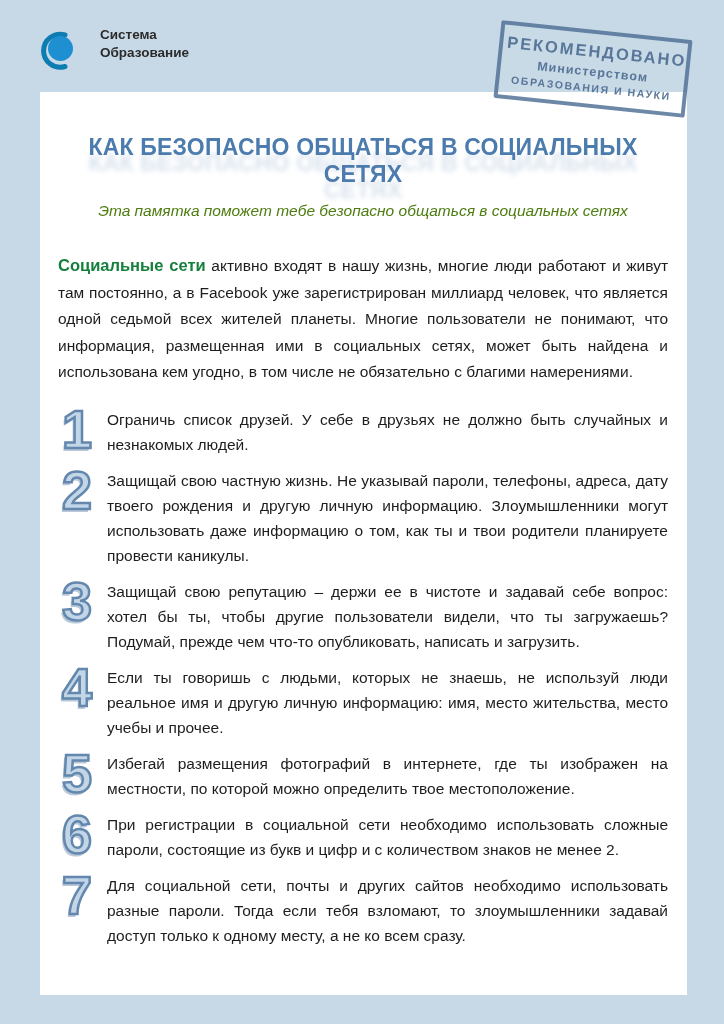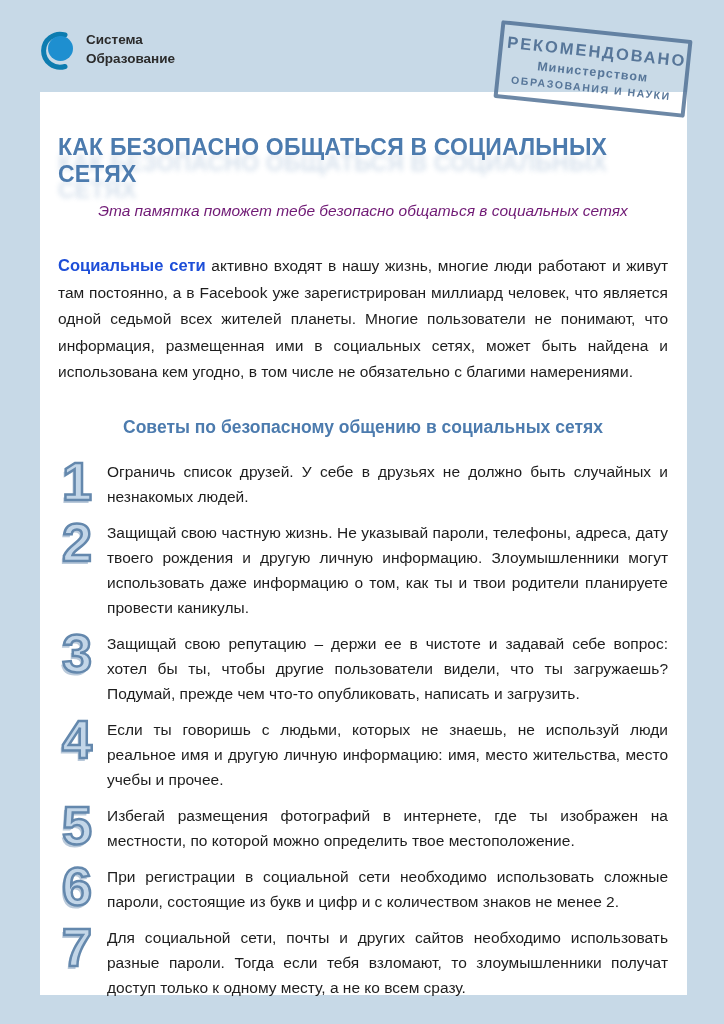--- a/index.html
+++ b/index.html
@@ -8,21 +8,21 @@
     position:relative;
     width:724px; height:1024px;
     margin:0 auto;
     background:#c7d9e7;
     font-family:"Liberation Sans", sans-serif;
     overflow:hidden;
   }
   
   .logo {
     position:absolute; left:34px; top:26px;
-    display:flex; align-items:center; gap:6px;
+    display:flex; gap:20px;
   }
   .logo-text {
     font-size:13.5px; font-weight:bold; color:#2b2b2b; line-height:1.35;
   }
   
   .stamp {
     position:absolute; left:497px; top:30px; width:192px;
     transform:rotate(6deg); transform-origin:center;
     border:4px solid rgba(77,110,147,0.82);
     border-radius:2px;
@@ -36,40 +36,40 @@
   .stamp-line2 { font-size:12.5px; font-weight:bold; letter-spacing:1px; margin-top:4px; }
   .stamp-line3 { font-size:10.5px; font-weight:bold; letter-spacing:1.6px; margin-top:3px; text-transform:uppercase; }
   
   .card {
     position:absolute; left:40px; top:92px;
     width:647px; height:903px;
     background:#ffffff;
     padding:42px 19px 0 18px;
   }
   .doc-title {
-    text-align:left;
+    text-align:center;
     font-size:23px; font-weight:bold;
     color:#4c7bae;
     letter-spacing:0.2px;
     text-shadow:0 16px 5px rgba(76,123,174,0.22);
   }
   .doc-subtitle {
     margin-top:14px;
     text-align:center;
     font-style:italic;
     font-size:15.5px;
-    color:#701a75;
+    color:#4d7c0f;
   }
   .intro {
     margin-top:32px;
     font-size:15.5px; line-height:26.5px;
     color:#1d1d1d;
     text-align:justify;
   }
-  .intro-lead { color:#1d4ed8; font-weight:bold; font-size:16.5px; }
+  .intro-lead { color:#15803d; font-weight:bold; font-size:16.5px; }
   .tips-heading {
     margin-top:31px;
     text-align:center;
     font-size:17.5px; font-weight:bold;
     color:#4c7bae;
   }
   .tips-list { margin-top:21px; }
   .tip {
     display:flex; gap:11px;
     margin-bottom:11px;
@@ -113,21 +113,20 @@
     <div class="stamp-line3">ОБРАЗОВАНИЯ И НАУКИ</div>
   </div>
 
   <div class="card">
 
     <div class="doc-title">КАК БЕЗОПАСНО ОБЩАТЬСЯ В СОЦИАЛЬНЫХ СЕТЯХ</div>
     <div class="doc-subtitle">Эта памятка поможет тебе безопасно общаться в социальных сетях</div>
 
     <p class="intro"><span class="intro-lead">Социальные сети</span><span> активно входят в нашу жизнь, многие люди работают и живут там постоянно, а в Facebook уже зарегистрирован миллиард человек, что является одной седьмой всех жителей планеты. Многие пользователи не понимают, что информация, размещенная ими в социальных сетях, может быть найдена и использована кем угодно, в том числе не обязательно с благими намерениями.</span></p>
 
-    <div class="tips-heading">Советы по безопасному общению в социальных сетях</div>
 
     <div class="tips-list">
 
       <div class="tip">
         <div class="tip-number">1</div>
         <div class="tip-text">Ограничь список друзей. У себе в друзьях не должно быть случайных и незнакомых людей.</div>
       </div>
 
       <div class="tip">
         <div class="tip-number">2</div>
@@ -149,18 +148,18 @@
         <div class="tip-text">Избегай размещения фотографий в интернете, где ты изображен на местности, по которой можно определить твое местоположение.</div>
       </div>
 
       <div class="tip">
         <div class="tip-number">6</div>
         <div class="tip-text">При регистрации в социальной сети необходимо использовать сложные пароли, состоящие из букв и цифр и с количеством знаков не менее 2.</div>
       </div>
 
       <div class="tip">
         <div class="tip-number">7</div>
-        <div class="tip-text">Для социальной сети, почты и других сайтов необходимо использовать разные пароли. Тогда если тебя взломают, то злоумышленники получат доступ только к одному месту, а не ко всем сразу.</div>
+        <div class="tip-text">Для социальной сети, почты и других сайтов необходимо использовать разные пароли. Тогда если тебя взломают, то злоумышленники задавай доступ только к одному месту, а не ко всем сразу.</div>
       </div>
 
     </div>
   </div>
 </div>
 
 </body></html>

